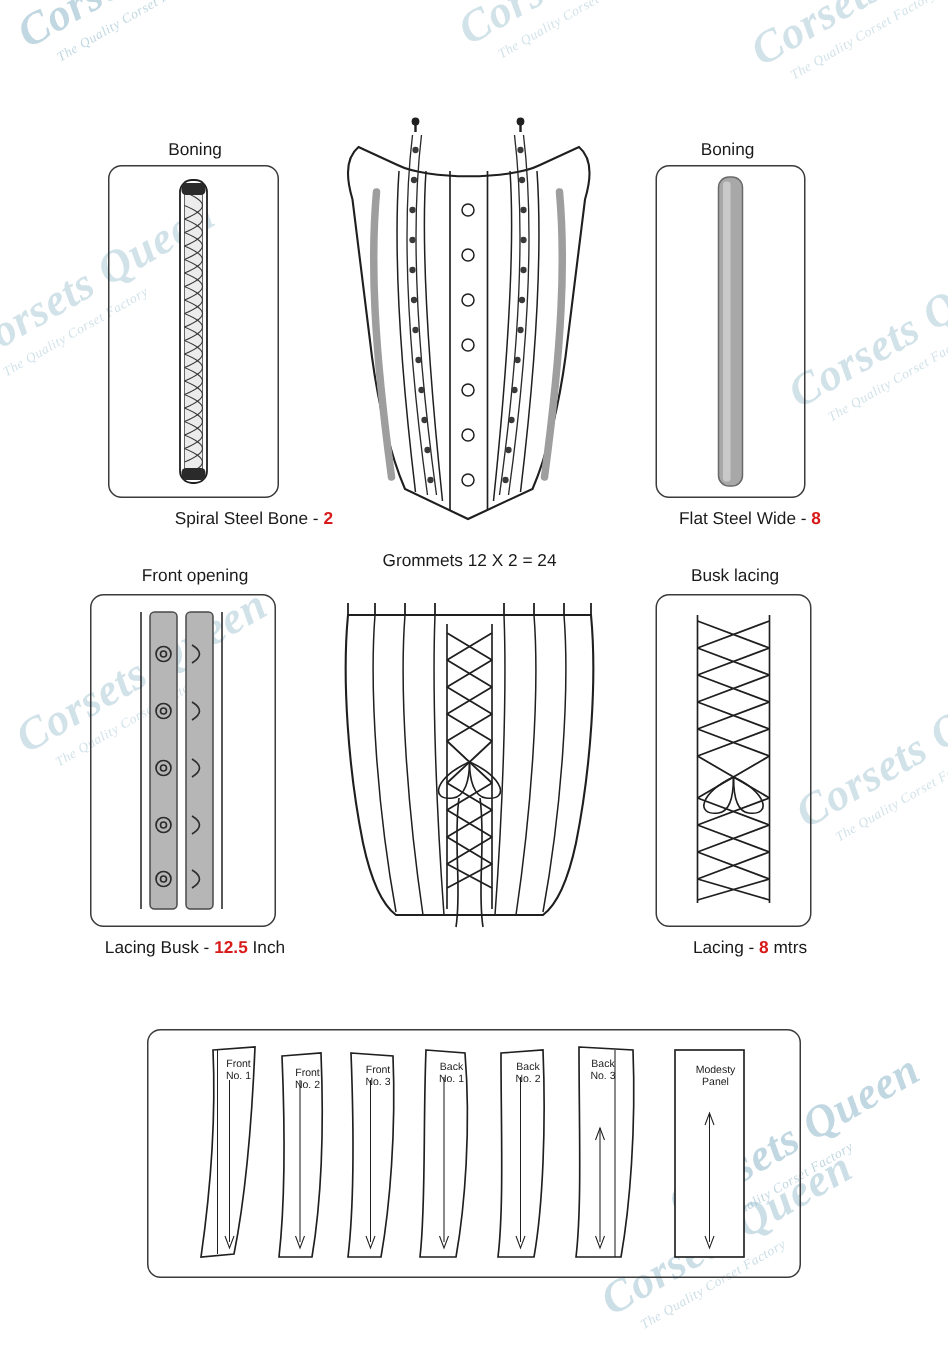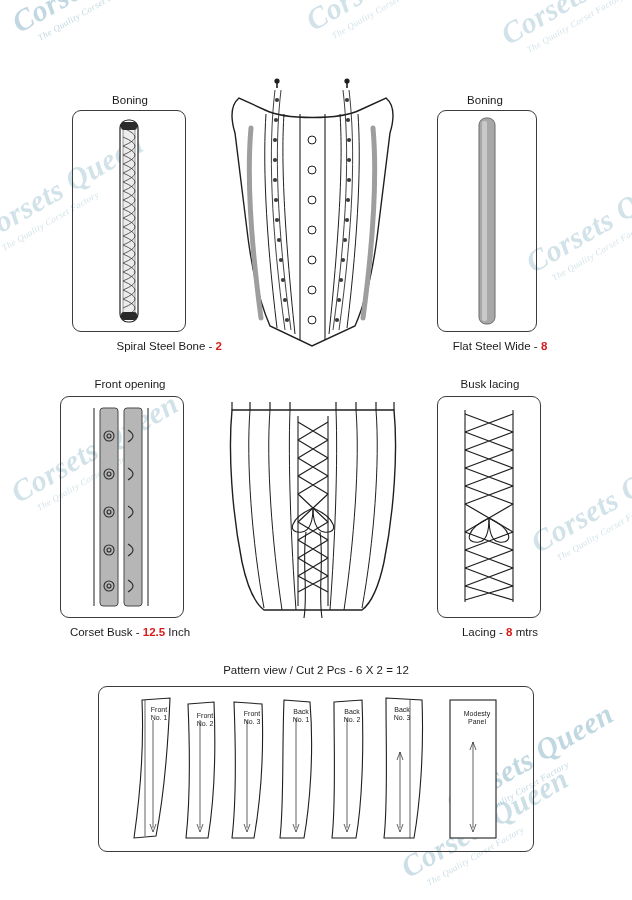--- a/index.html
+++ b/index.html
@@ -255,20 +255,21 @@
           <circle cx="132" cy="242" r="2.1"></circle>
       </g>
 
       <path d="M72 10 L72 2" stroke="#1f1f1f" stroke-width="1.6"></path>
       <path d="M142 10 L142 2" stroke="#1f1f1f" stroke-width="1.6"></path>
       <circle cx="72" cy="3" r="2.6" fill="#1f1f1f"></circle>
       <circle cx="142" cy="3" r="2.6" fill="#1f1f1f"></circle>
     </svg>
   </div>
 
+  <div class="cap" style="left:203px; top:368px; width:220px;">Grommets 12 X 2 = 24</div>
 
   <div class="cap" style="left:55px; top:378px; width:150px;">Front opening</div>
   <div class="box" style="left:60px; top:396px; width:124px; height:222px;"></div>
 
   <div style="position:absolute; left:60px; top:396px; width:124px; height:222px;">
     <svg width="124" height="222" viewBox="0 0 124 222">
       <rect x="40" y="12" width="18" height="198" rx="3" fill="#b6b6b6" stroke="#4a4a4a" stroke-width="1"></rect>
       <rect x="64" y="12" width="18" height="198" rx="3" fill="#b6b6b6" stroke="#4a4a4a" stroke-width="1"></rect>
       <g stroke="#2b2b2b" stroke-width="1.1" fill="none">
         <circle cx="49" cy="40" r="5"></circle>
@@ -290,21 +291,21 @@
         <path d="M68 184 q10 6 0 12"></path>
       </g>
       <g stroke="#1f1f1f" stroke-width="1" fill="none">
         <path d="M34 12 L34 210"></path>
         <path d="M88 12 L88 210"></path>
       </g>
     </svg>
   </div>
 
   <div class="cap" style="left:40px; top:626px; width:180px;">
-    <span>Corset Busk - </span><span class="qty">12.5</span><span> Inch</span>
+    <span>Lacing Busk - </span><span class="qty">12.5</span><span> Inch</span>
   </div>
 
   <div style="position:absolute; left:198px; top:392px; width:230px; height:230px;">
     <svg width="230" height="230" viewBox="0 0 230 230">
       <path d="M34 18 C30 60 34 120 44 170 C50 198 58 212 66 218
                L164 218 C172 212 180 198 186 170
                C196 120 200 60 196 18 Z" class="ink fillw" stroke-width="1.4"></path>
 
       <g class="ink" stroke-width="1">
         <path d="M52 18 C48 70 54 150 66 216"></path>
@@ -374,21 +375,20 @@
       </g>
       <path d="M52 122 C30 132 26 148 42 146 C50 145 52 134 52 122" class="ink" stroke-width="1.1"></path>
       <path d="M52 122 C74 132 78 148 62 146 C54 145 52 134 52 122" class="ink" stroke-width="1.1"></path>
     </svg>
   </div>
 
   <div class="cap" style="left:400px; top:626px; width:200px;">
     <span>Lacing - </span><span class="qty">8</span><span> mtrs</span>
   </div>
 
-  <div class="cap" style="left:146px; top:664px; width:340px;">Pattern view / Cut 2 Pcs - 6 X 2 = 12</div>
 
   <div class="box" style="left:98px; top:686px; width:436px; height:166px;"></div>
 
   <div style="position:absolute; left:98px; top:686px; width:436px; height:166px;">
     <svg width="436" height="166" viewBox="0 0 436 166">
 
       <path d="M44 14 L72 12 C70 60 66 110 58 150 L36 152 C42 110 46 60 44 14 Z" class="ink fillw" stroke-width="1.1"></path>
       <path d="M47 14 L47 150" class="ink" stroke-width="0.7"></path>
       <path d="M55 34 L55 142" class="ink" stroke-width="0.7"></path>
       <path d="M52 138 L55 146 L58 138" class="ink" stroke-width="0.7"></path>

